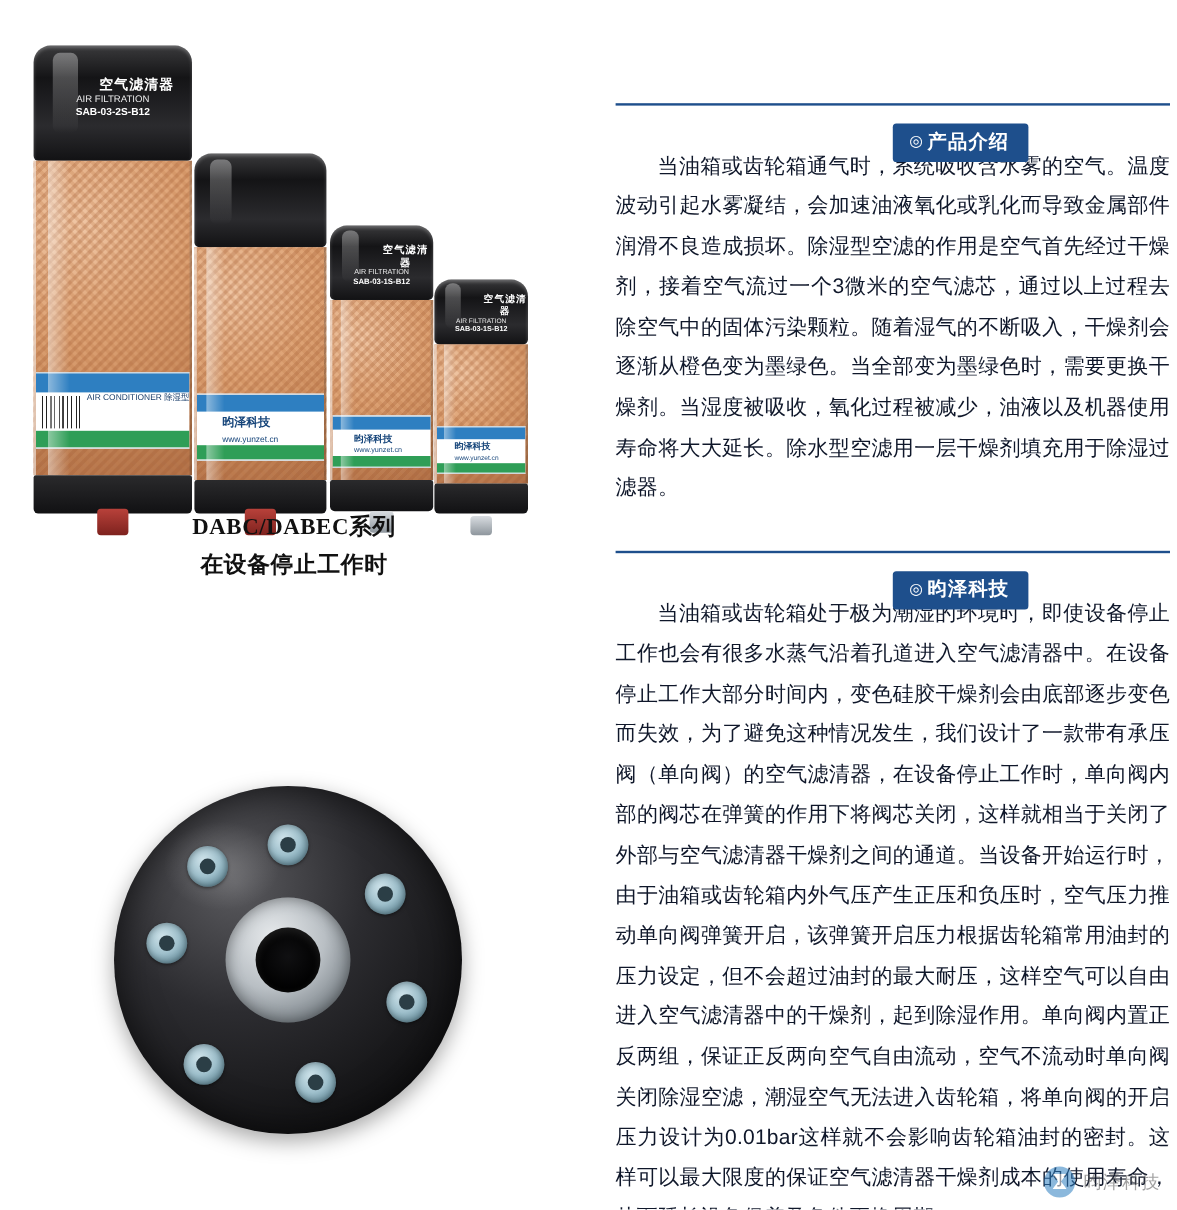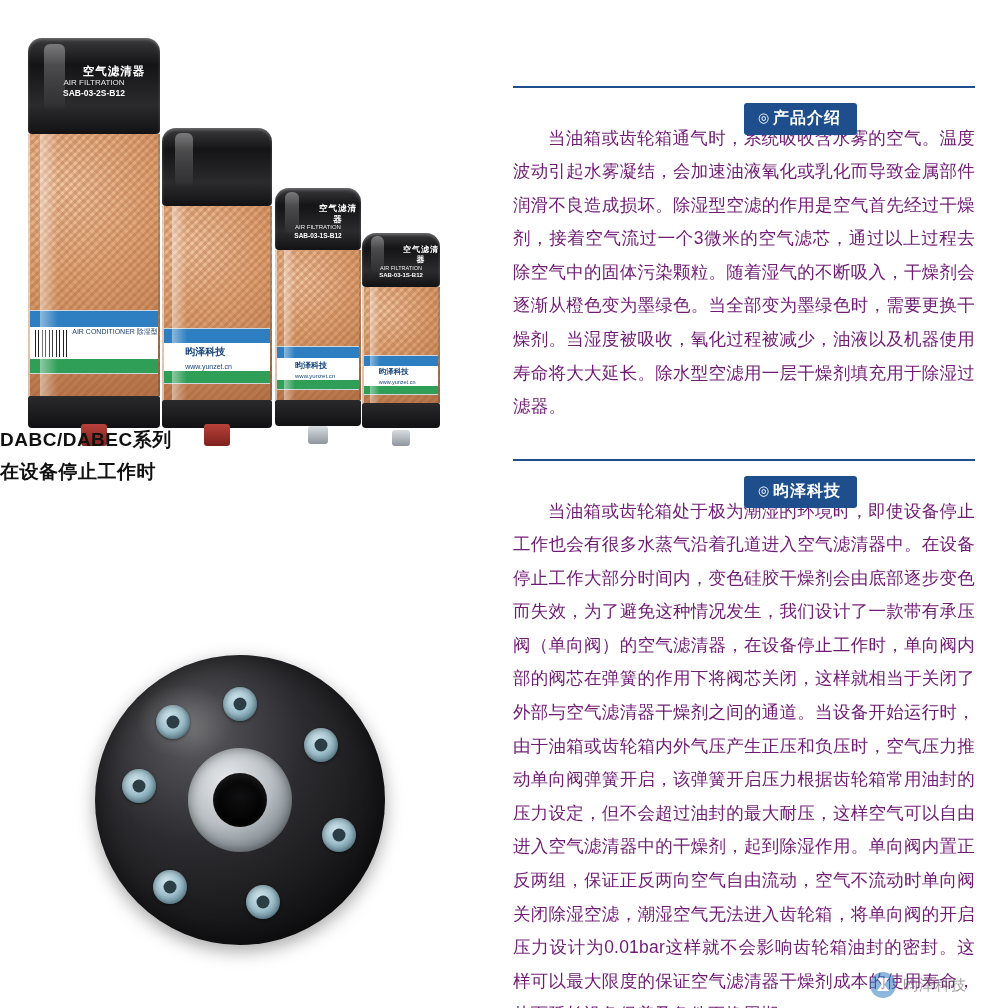--- a/index.html
+++ b/index.html
@@ -155,26 +155,27 @@
   }
   .nozzle.metal {
     background: linear-gradient(180deg, #d9dde1, #8e969d);
   }
 
   .product-caption {
     position: absolute;
     left: 0;
     top: 424px;
     width: 490px;
-    text-align: left;
+    text-align: center;
     color: #111;
     font-weight: bold;
     line-height: 1.7;
     font-size: 19px;
     letter-spacing: .5px;
+    font-family: Liberation Serif, serif;
   }
 
   
   .valve-photo {
     position: absolute;
     left: 95px;
     top: 655px;
     width: 290px;
     height: 290px;
   }
@@ -274,21 +275,21 @@
   }
   .section-head .pill .mark {
     font-size: 13px;
     margin-right: 3px;
     vertical-align: 1px;
   }
 
   .para {
     font-size: 17.5px;
     line-height: 1.92;
-    color: #701a75;
+    color: #0f172a;
     text-align: justify;
     text-justify: inter-ideograph;
     text-indent: 2em;
     letter-spacing: .2px;
   }
 
   .block-1 { position: absolute; left: 8px; top: 70px; width: 462px; }
   .block-2 { position: absolute; left: 8px; top: 443px; width: 462px; }
 
   

